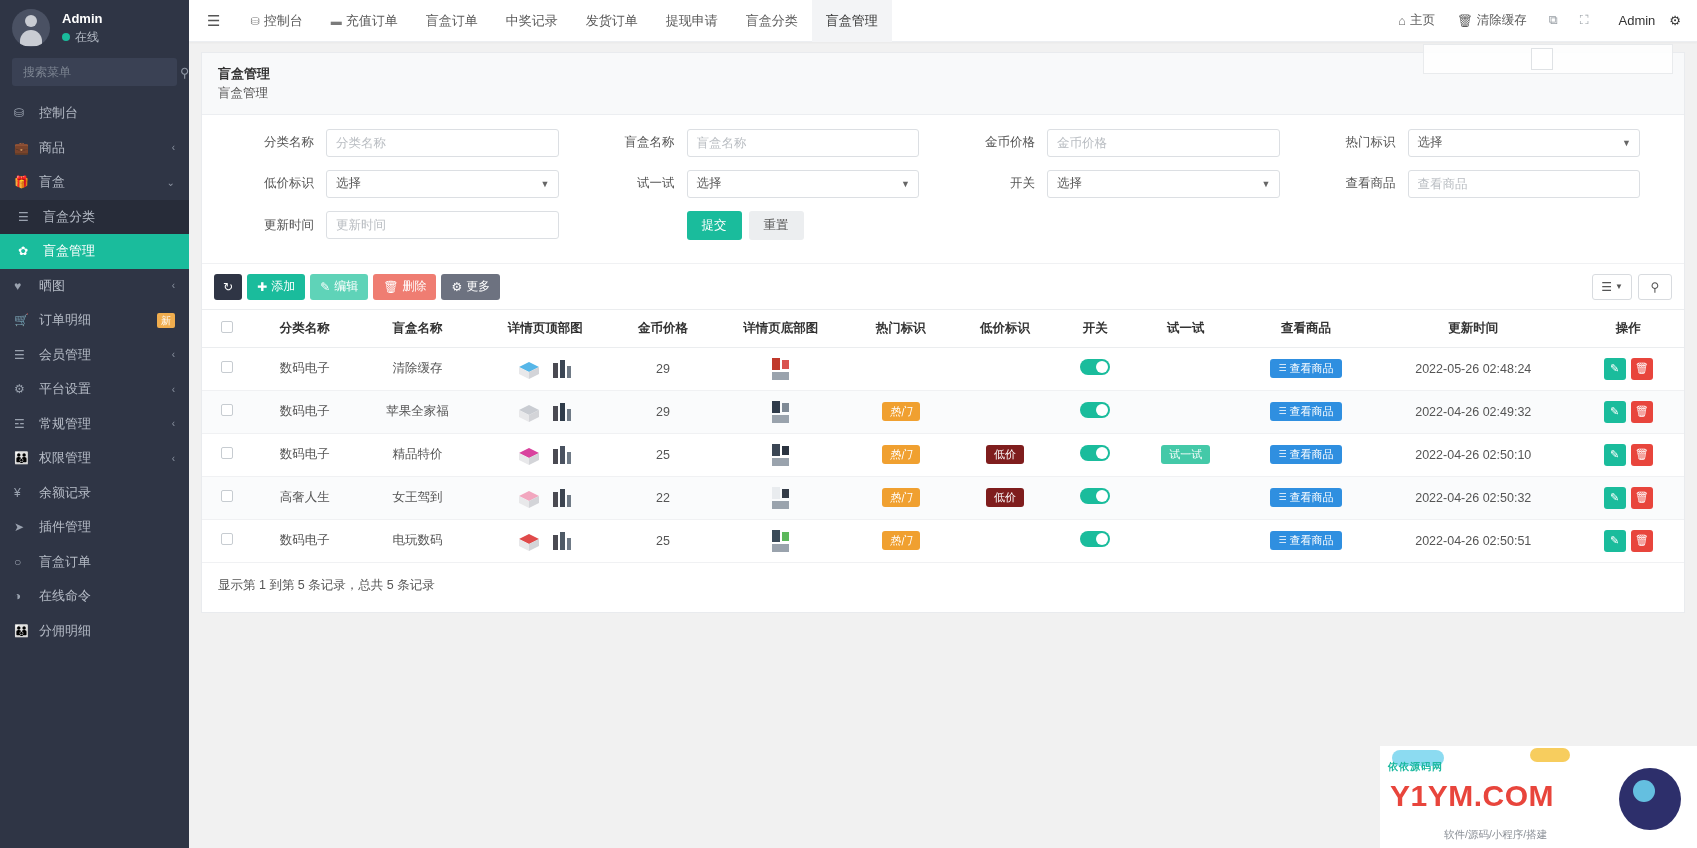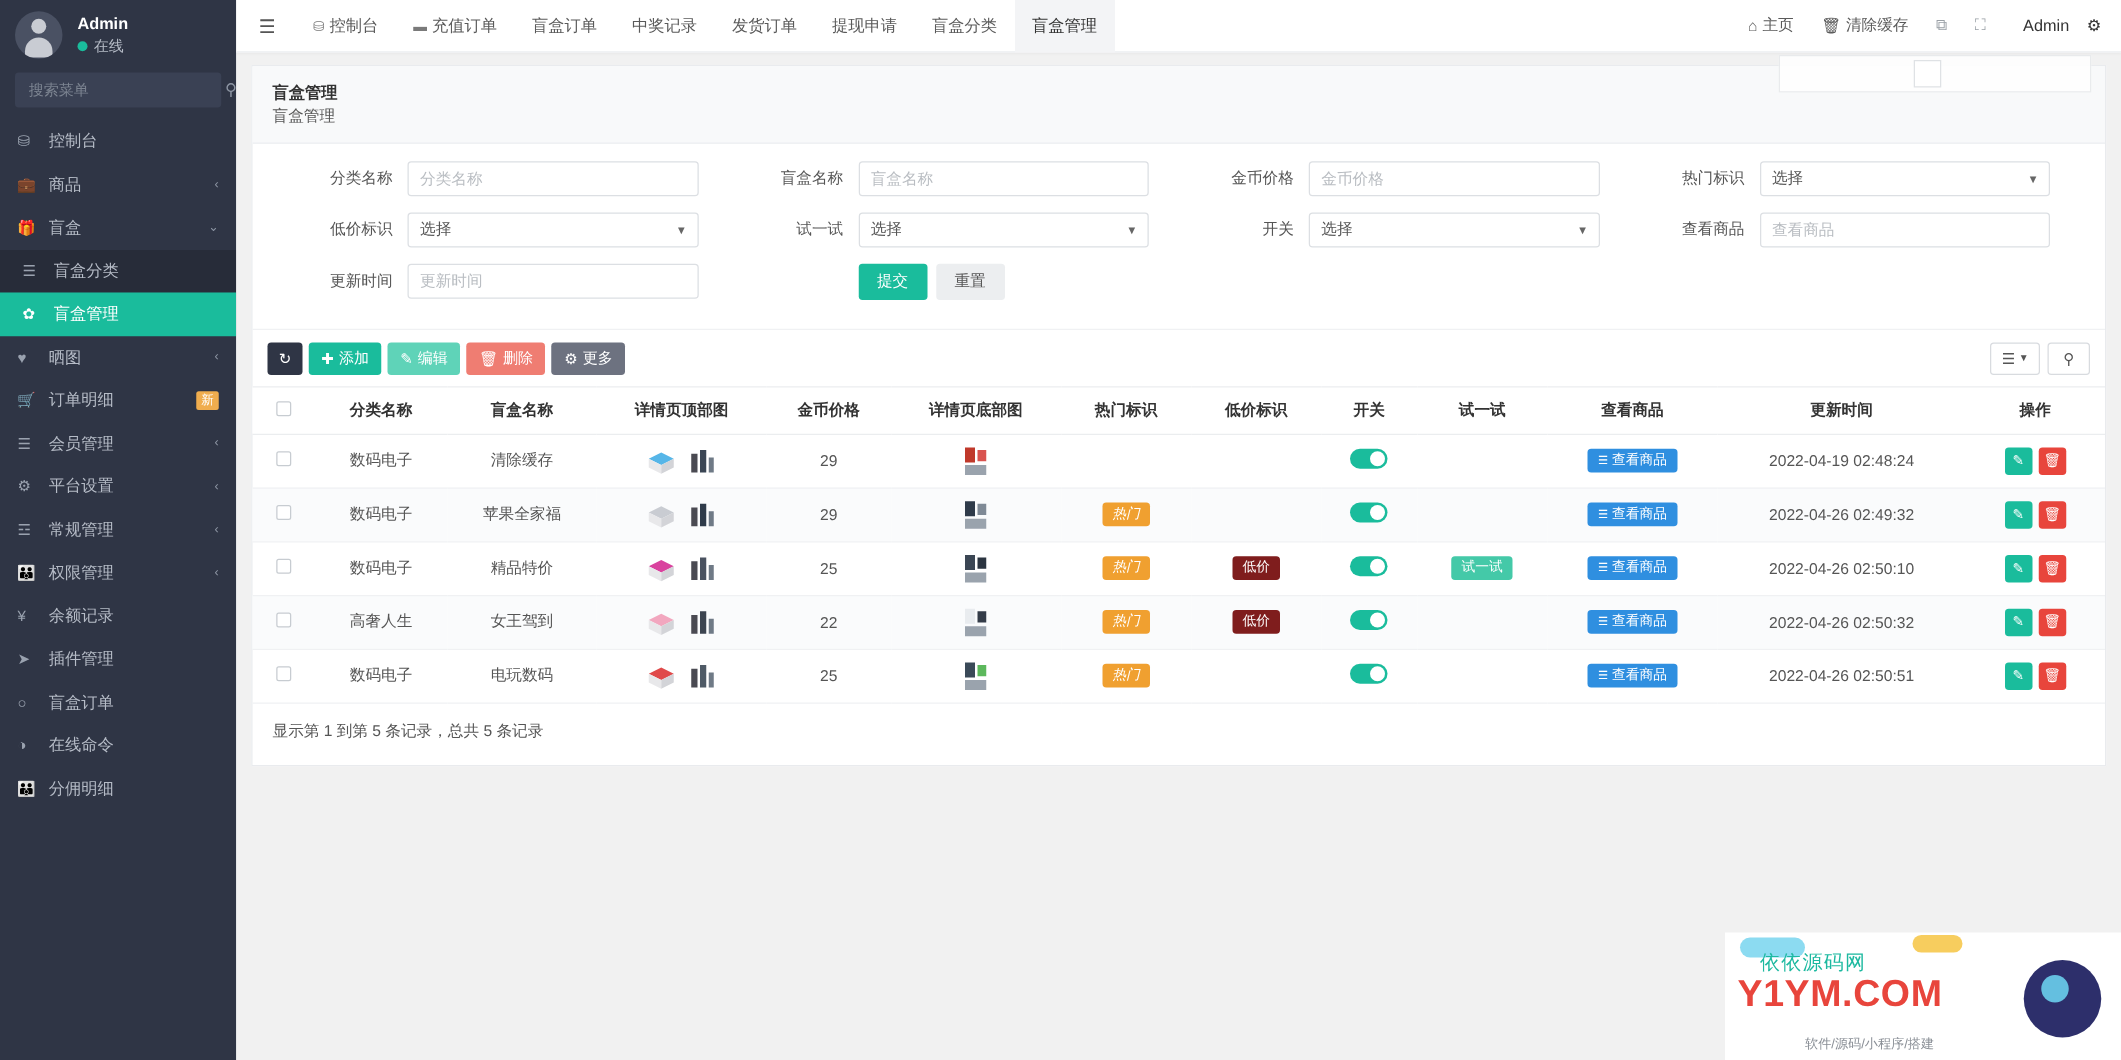--- a/index.html
+++ b/index.html
@@ -221,22 +221,22 @@
   .ab-del { background:#e8453c; }
 
   .pager { padding:14px 16px 18px 16px; font-size:12.5px; color:#555; }
 
   
   .watermark {
     position:absolute; right:0; bottom:0; width:317px; height:102px;
     background:#fff; overflow:hidden;
   }
   .wm-text {
-    position:absolute; left:28px; top:14px; color:#1db9a0;
-    font-size:16px; font-weight:normal; letter-spacing:1px;
+    position:absolute; left:8px; top:14px; color:#1db9a0;
+    font-size:10px; font-weight:bold; letter-spacing:1px;
   }
   .wm-big {
     position:absolute; left:10px; top:33px; color:#e8453c;
     font-size:30px; font-weight:bold; letter-spacing:.5px;
   }
   .wm-sub {
     position:absolute; left:64px; bottom:6px; color:#8a8f96; font-size:10.5px;
   }
   .wm-ball {
     position:absolute; right:16px; top:22px; width:62px; height:62px;
@@ -574,21 +574,21 @@
                   </div>
                 </td>
                 <td></td>
                 <td></td>
                 <td><span class="switch"></span></td>
                 <td></td>
                 <td><span class="tag tag-view">
                     <span style="font-size:9px;">☰</span>
                     <span>查看商品</span>
                   </span></td>
-                <td>2022-04-19 02:48:24</td>
+                <td>2022-05-26 02:48:24</td>
                 <td><span class="act">
                     <span class="ab ab-edit">✎</span>
                     <span class="ab ab-del">🗑</span>
                   </span></td>
               </tr>
               <tr class="alt">
                 <td><span class="cb"></span></td>
                 <td>数码电子</td>
                 <td>苹果全家福</td>
                 <td>

